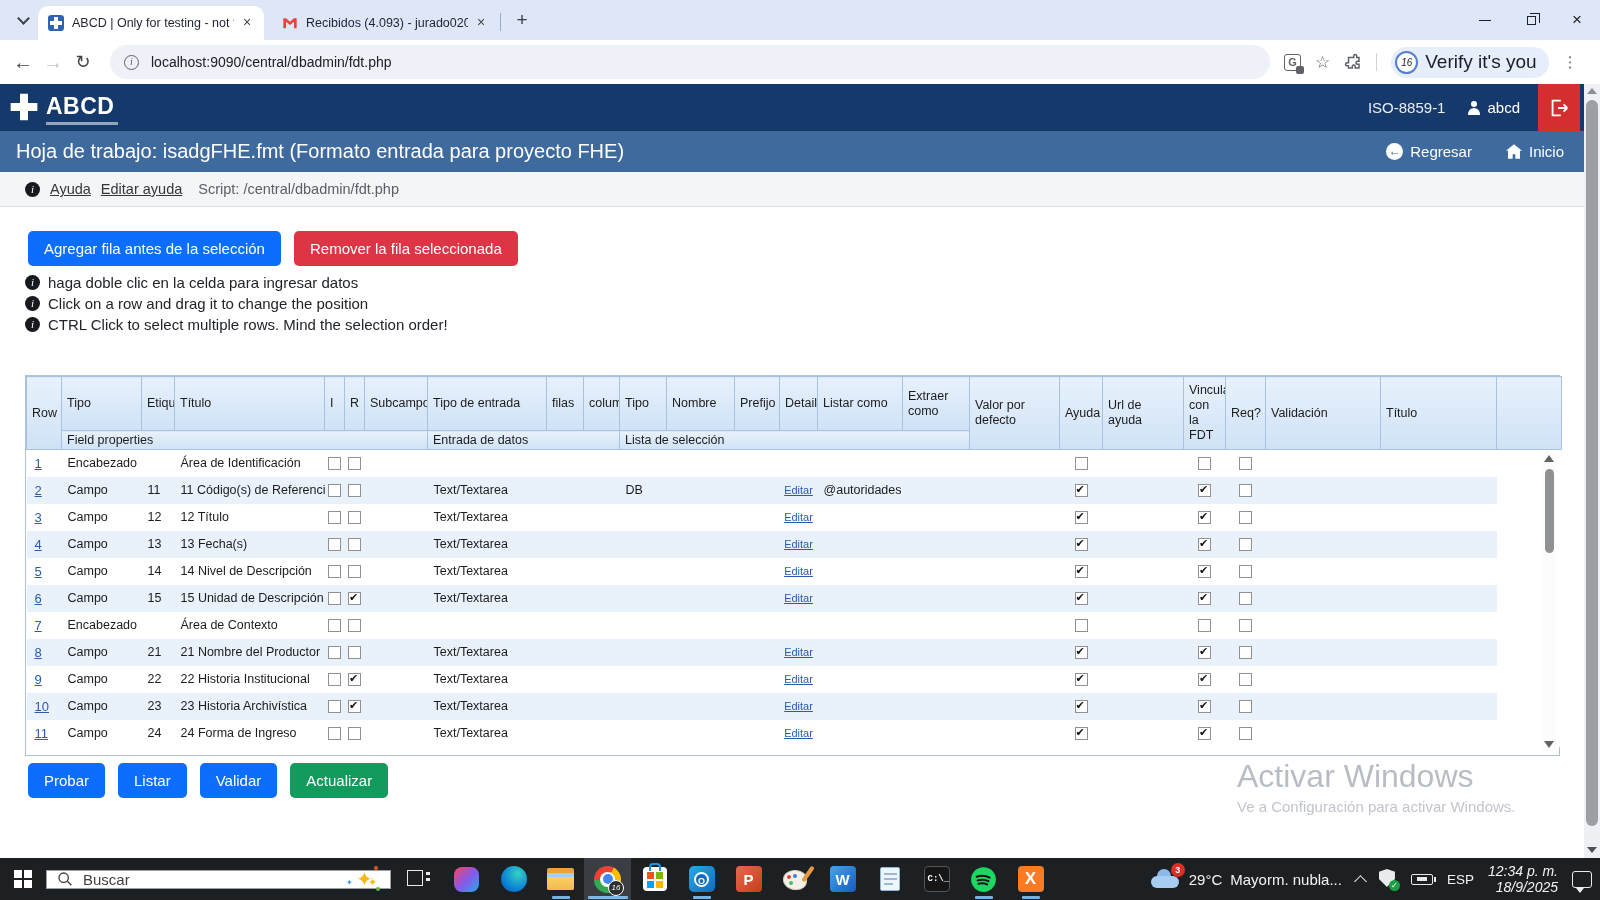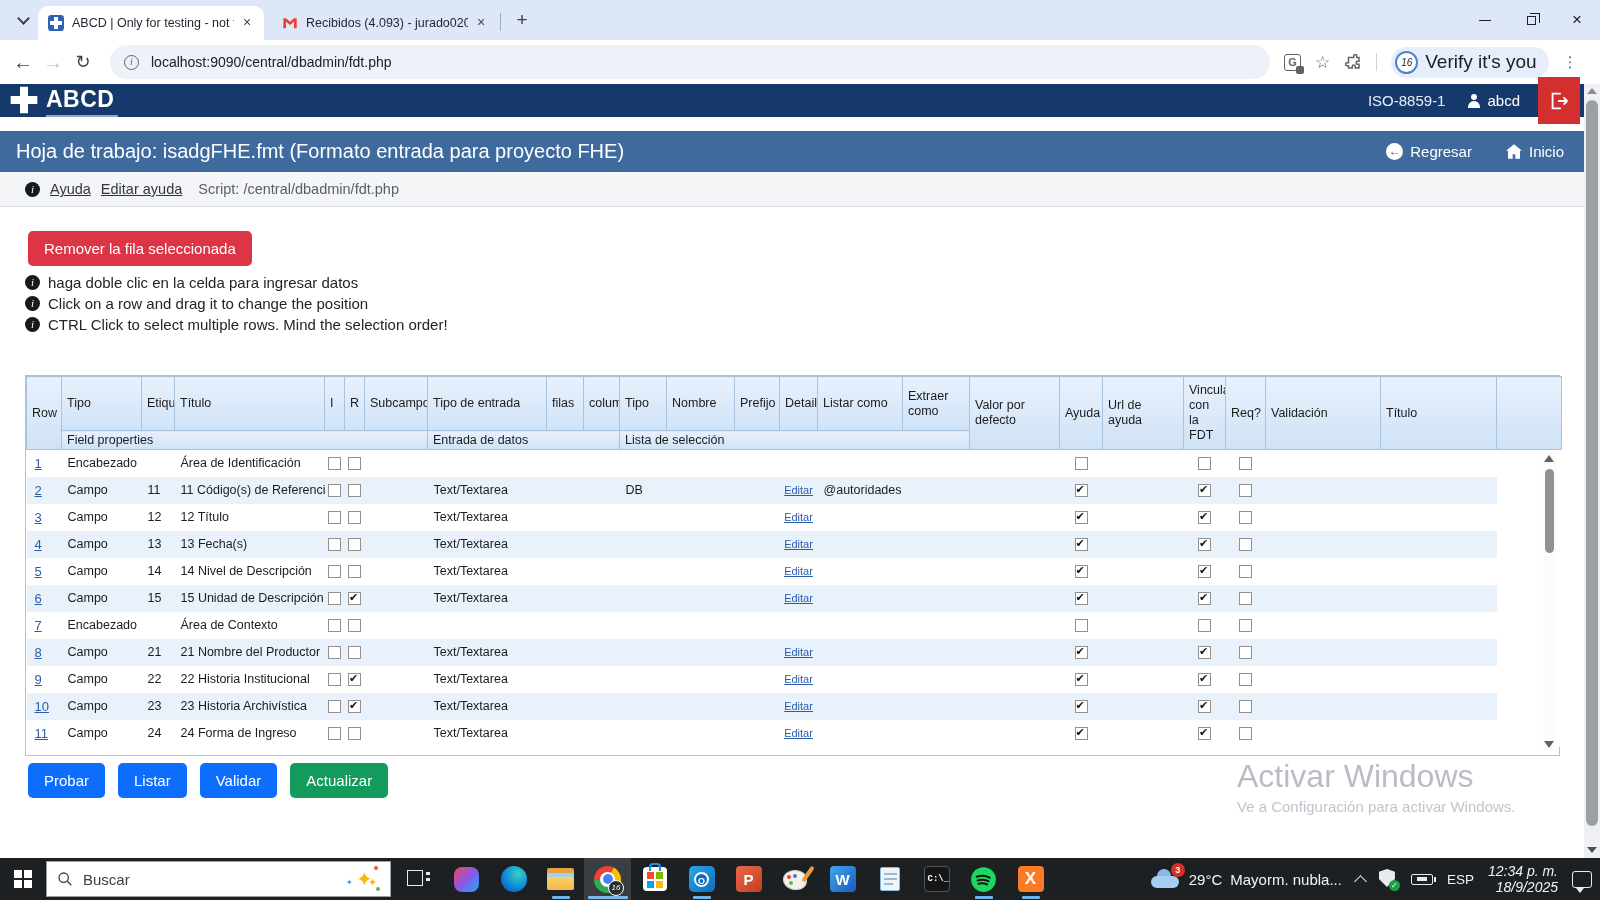--- a/index.html
+++ b/index.html
@@ -36,21 +36,21 @@
   .ticon{color:#5f6368;font-size:17px;}
   .gicon{width:17px;height:17px;border:1.6px solid #5f6368;border-radius:3px;color:#5f6368;font-size:11px;font-weight:bold;text-align:center;line-height:14px;position:relative;}
   .gicon:after{content:"";position:absolute;right:-4px;bottom:-4px;width:8px;height:8px;background:#5f6368;border-radius:2px;}
   .vsep{width:1px;height:18px;background:#d0d4da;}
   .verify-pill{height:31px;border-radius:16px;background:#e6eefc;display:flex;align-items:center;padding:0 12px 0 4px;gap:7px;}
   .avatar16{width:23px;height:23px;border-radius:50%;border:2px solid #5580cf;color:#222;font-size:10px;font-style:italic;display:flex;align-items:center;justify-content:center;background:#fff;}
   .verify-label{font-size:19px;color:#1b1e24;white-space:nowrap;}
   .dots{color:#5f6368;font-size:15px;letter-spacing:0;}
 
   
-  .navbar{position:absolute;left:0;top:84px;width:1584px;height:33px;background:#15396b;display:flex;align-items:center;}
+  .navbar{position:absolute;left:0;top:84px;width:1584px;height:47px;background:#15396b;display:flex;align-items:center;}
   .brandblock{display:flex;align-items:flex-start;margin-left:8px;}
   .brand-text{color:#fff;font-size:23px;font-weight:bold;letter-spacing:.5px;margin-left:6px;line-height:30px;}
   .brand-tag{width:72px;height:3px;background:rgba(255,255,255,.55);margin-left:6px;margin-top:1px;}
   .nav-right{margin-left:auto;display:flex;align-items:center;height:100%;}
   .charset{color:#e9eef6;font-size:15px;margin-right:22px;}
   .userbox{display:flex;align-items:center;gap:6px;color:#fff;font-size:15px;margin-right:18px;}
   .logout-btn{width:42px;height:47px;background:#d32f2f;display:flex;align-items:center;justify-content:center;margin-right:4px;}
 
   
   .pagetitlebar{position:absolute;left:0;top:131px;width:1584px;height:41px;background:#3f6a9e;display:flex;align-items:center;color:#fff;}
@@ -108,21 +108,21 @@
   .ps-thumb{position:absolute;left:2px;top:16px;width:12px;height:726px;background:#9ca0a5;border-radius:6px;}
   .ps-tri{width:0;height:0;border-left:5px solid transparent;border-right:5px solid transparent;position:absolute;left:3px;}
   .ps-tri.up{border-bottom:6px solid #8a8e94;top:4px;}
   .ps-tri.down{border-top:6px solid #4d5156;bottom:5px;}
 
   
   .taskbar{position:absolute;left:0;top:858px;width:1600px;height:42px;background:#1d2023;display:flex;align-items:center;color:#fff;}
   .tb-start{width:46px;height:42px;display:flex;align-items:center;justify-content:center;}
   .winlogo{display:grid;grid-template-columns:8px 8px;grid-template-rows:8px 8px;gap:1.5px;}
   .winlogo div{background:#fff;}
-  .tb-search{width:345px;height:36px;background:#fff;border:1px solid #9aa0a6;display:flex;align-items:center;padding:0 10px;gap:10px;}
+  .tb-search{width:345px;height:19px;background:#fff;border:1px solid #9aa0a6;display:flex;align-items:center;padding:0 10px;gap:10px;}
   .tb-search-label{font-size:15px;color:#3c4043;flex:1;}
   .sparkles{position:relative;width:34px;height:26px;flex:none;}
   .sp-big{position:absolute;left:10px;top:1px;color:#f5b817;font-size:20px;font-family:"DejaVu Sans",sans-serif;}
   .sp-small{position:absolute;left:22px;top:10px;color:#f5b817;font-size:11px;font-family:"DejaVu Sans",sans-serif;}
   .sp-blue{position:absolute;left:0px;top:12px;color:#3d8ef0;font-size:8px;font-family:"DejaVu Sans",sans-serif;}
   .sp-red{position:absolute;right:2px;top:0px;width:4px;height:4px;border-radius:50%;background:#e8542f;}
   .sp-green{position:absolute;right:0px;bottom:1px;width:4px;height:4px;border-radius:50%;background:#67b346;}
   .tb-taskview{margin-left:14px;width:26px;height:26px;position:relative;flex:none;}
   .tv-rect{position:absolute;left:2px;top:4px;width:16px;height:16px;border:1.5px solid #e8eaed;}
   .tv-b1{position:absolute;right:1px;top:6px;width:4px;height:3px;background:#e8eaed;}
@@ -261,20 +261,21 @@
 </div>
 
 <div class="helpbar">
   <span class="info-dot" style="margin-left:25px">i</span>
   <a class="help-link">Ayuda</a>
   <a class="help-link">Editar ayuda</a>
   <span class="help-script">Script: /central/dbadmin/fdt.php</span>
 </div>
 
 <div class="actions">
+  <button class="btn blue">Agregar fila antes de la selección</button>
   <button class="btn red">Remover la fila seleccionada</button>
 </div>
 
 <div class="hints">
   <div class="hint">
       <span class="info-dot">i</span>
       <span>haga doble clic en la celda para ingresar datos</span>
     </div>
   <div class="hint">
       <span class="info-dot">i</span>

